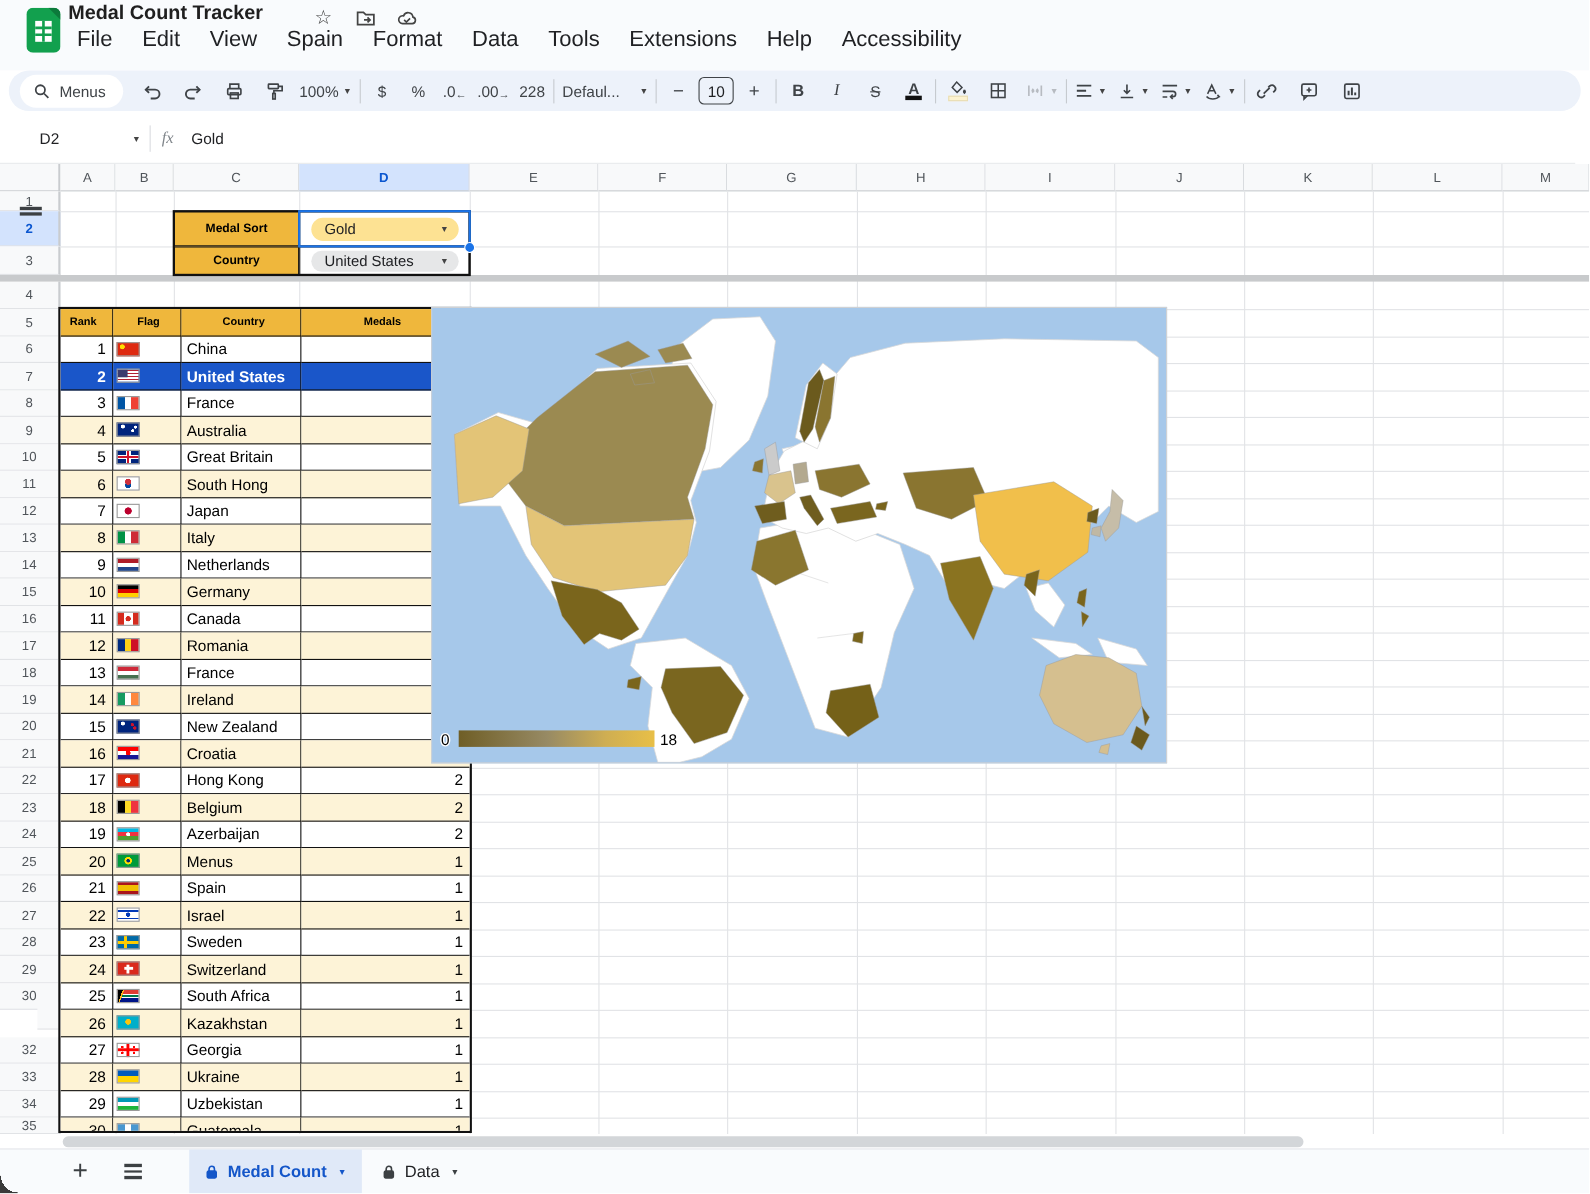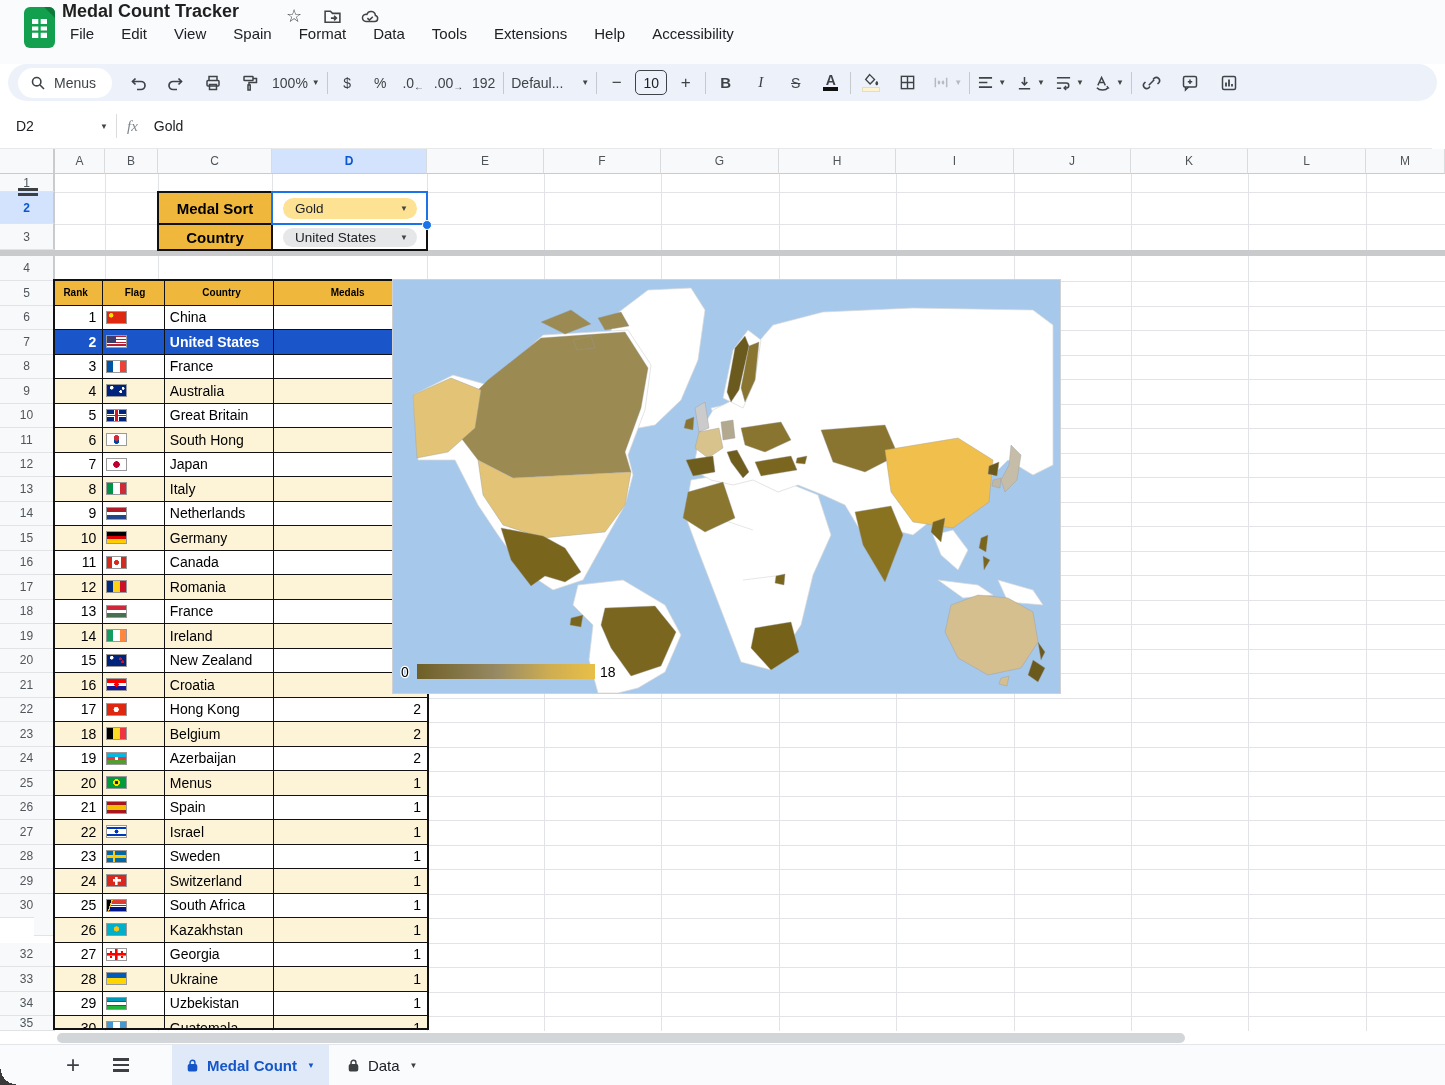--- a/index.html
+++ b/index.html
@@ -4,56 +4,56 @@
 <style>
   html,body{margin:0;padding:0;background:#fff;}
   #app{position:relative;width:1445px;height:1085px;font-family:"Liberation Sans",sans-serif;background:#fff;overflow:hidden;color:#202124;}
   .abs{position:absolute;}
   
   #topbar{position:absolute;left:0;top:0;width:1445px;height:64px;background:#f9fbfd;}
   #logo{position:absolute;left:24px;top:7px;width:31px;height:41px;}
   #doc-title{position:absolute;left:62px;top:1px;font-size:18px;font-weight:700;color:#1f1f1f;}
   #title-icons{position:absolute;left:284px;top:6px;display:flex;gap:18px;align-items:center;color:#444;}
   #title-icons .ticon{width:20px;height:20px;display:flex;align-items:center;justify-content:center;font-size:18px;}
-  #menubar{position:absolute;left:70px;top:25px;display:flex;gap:27px;font-size:15px;color:#202124;}
+  #menubar{position:absolute;left:70px;top:25px;display:flex;gap:27px;font-size:20px;color:#202124;}
   #menubar span{cursor:default;}
   
   #toolbar{position:absolute;left:8px;top:64px;width:1429px;height:37px;background:#edf2fa;border-radius:20px;display:flex;align-items:center;padding:0 10px;box-sizing:border-box;}
   .tbi{display:flex;align-items:center;justify-content:center;height:28px;min-width:25px;border-radius:4px;color:#3f4347;font-size:14px;flex:0 0 auto;}
   .tbdiv{width:1px;height:22px;background:#c6cacf;margin:0 7px;flex:0 0 auto;}
   .caret{font-size:8px;color:#444;margin-left:4px;}
   #menus-pill{display:flex;align-items:center;gap:8px;background:#fff;border-radius:16px;height:30px;padding:0 16px 0 12px;font-size:14px;color:#3f4347;flex:0 0 auto;}
   #fontsize-box{width:30px;height:23px;border:1.5px solid #3f4347;border-radius:5px;display:flex;align-items:center;justify-content:center;font-size:14px;color:#202124;margin:0 6px;}
   .glyph-b{font-weight:700;font-size:15px;}
   .glyph-i{font-style:italic;font-size:15px;font-family:"Liberation Serif",serif;}
   .glyph-s{font-size:14px;text-decoration:line-through;}
   .glyph-a{font-size:14px;font-weight:700;line-height:12px;}
   .abar{display:block;width:15px;height:3.5px;background:#111;margin-top:1px;}
   .fillbar{display:block;width:16px;height:3.5px;background:#fdf3d0;margin-top:1px;border:0.5px solid #e8ddb4;}
   svg.ic{display:block;}
   
-  #formulabar{position:absolute;left:0;top:104px;width:1432px;height:45px;background:#fff;display:flex;align-items:center;border-bottom:1px solid #e6e8ea;box-sizing:border-box;}
+  #formulabar{position:absolute;left:0;top:104px;width:1432px;height:45px;background:#fff;display:flex;align-items:center;border-bottom:1px solid #e6e8ea;box-sizing:border-box;padding-left:20px;}
   #namebox{width:92px;padding-left:16px;font-size:14px;color:#202124;display:flex;align-items:center;justify-content:space-between;}
   #fxdiv{width:1px;height:24px;background:#dadce0;margin:0 10px 0 8px;}
   #fxlabel{font-style:italic;font-family:"Liberation Serif",serif;color:#80868b;font-size:15px;margin-right:16px;}
   #fbvalue{font-size:14px;color:#202124;}
   
   #sheet{position:absolute;left:0;top:149px;width:1445px;height:882px;background:#fff;overflow:hidden;}
   #colheaders{position:absolute;left:0;top:0;height:25px;width:1445px;}
   .colh{position:absolute;top:0;height:25px;box-sizing:border-box;border-right:1px solid #d9dcdf;border-bottom:1px solid #c9cccf;background:#f8f9fa;display:flex;align-items:center;justify-content:center;font-size:12px;color:#50555a;}
   .colh.sel{background:#d3e3fd;color:#0b57d0;font-weight:700;}
   .rowh{position:absolute;left:0;width:55px;box-sizing:border-box;border-right:2px solid #c9cccf;border-bottom:1px solid #e1e3e6;background:#f8f9fa;display:flex;align-items:center;justify-content:center;font-size:12px;color:#50555a;}
   .rowh.sel{background:#d3e3fd;color:#0b57d0;font-weight:700;}
   .collapsebar{position:absolute;left:18px;width:20px;height:3px;background:#3c4043;}
   .gl-v{position:absolute;width:1px;background:#e1e3e6;top:25px;}
   .gl-h{position:absolute;height:1px;background:#e1e3e6;left:55px;}
   #frozenband{position:absolute;left:0;width:1445px;height:6px;background:#c8cacc;z-index:4;}
   
   #controls{z-index:5;}
-  .goldcell{position:absolute;background:#efb73c;border:1px solid #111;box-sizing:border-box;display:flex;align-items:center;justify-content:center;font-weight:700;font-size:15px;color:#000;}
+  .goldcell{position:absolute;background:#efb73c;border:1px solid #111;box-sizing:border-box;display:flex;align-items:center;justify-content:center;font-weight:700;font-size:11px;color:#000;}
   #ctrl-outline{position:absolute;border:2px solid #111;box-sizing:border-box;z-index:6;pointer-events:none;}
   .chip{position:absolute;border-radius:11px;display:flex;align-items:center;justify-content:space-between;padding:0 9px 0 12px;font-size:13.5px;color:#202124;box-sizing:border-box;z-index:6;}
   #sel-d2{position:absolute;border:2px solid #1a73e8;box-sizing:border-box;z-index:7;pointer-events:none;}
   #sel-dot{position:absolute;width:10px;height:10px;border-radius:50%;background:#1a73e8;border:1.5px solid #fff;box-sizing:border-box;z-index:8;}
   
   #medaltable{position:absolute;left:53px;top:130px;width:376px;height:751px;border:2px solid #111;box-sizing:border-box;overflow:hidden;z-index:5;background:#fff;}
   .mrow{display:flex;height:24.5px;box-sizing:border-box;}
   .mcell{box-sizing:border-box;border-right:1px solid #111;border-bottom:1px solid #111;display:flex;align-items:center;font-size:14px;color:#000;overflow:hidden;}
   .mcell:last-child{border-right:none;}
   .mrow.header .mcell{background:#efb73c;font-weight:700;font-size:10px;justify-content:center;}
@@ -173,21 +173,21 @@
     <span class="tbi">
         <span>.0</span>
         <span style="font-size:10px;margin-top:7px;">←</span>
       </span>
     <div style="width:8px"></div>
     <span class="tbi">
         <span>.00</span>
         <span style="font-size:10px;margin-top:7px;">→</span>
       </span>
     <div style="width:8px"></div>
-    <span class="tbi">192</span>
+    <span class="tbi">228</span>
     <div class="tbdiv"></div>
     <span class="tbi" style="min-width:78px;justify-content:space-between;">
         <span>Defaul...</span>
         <span class="caret">▼</span>
       </span>
     <div class="tbdiv"></div>
     <span class="tbi" style="font-size:17px;">−</span>
     <span id="fontsize-box">10</span>
     <span class="tbi" style="font-size:17px;">+</span>
     <div class="tbdiv"></div>

